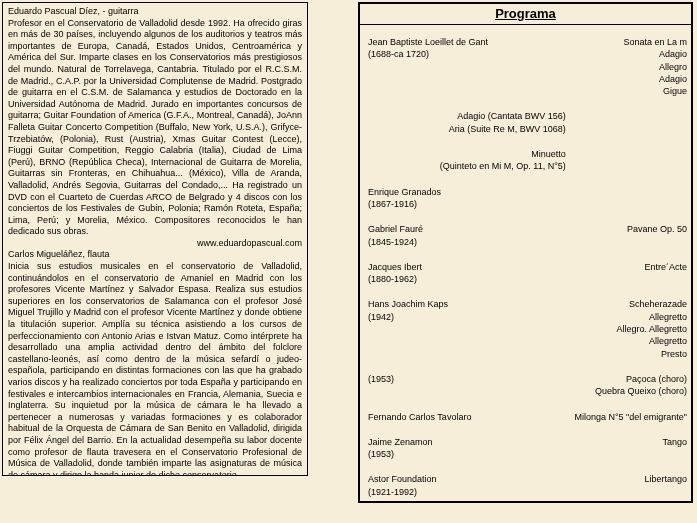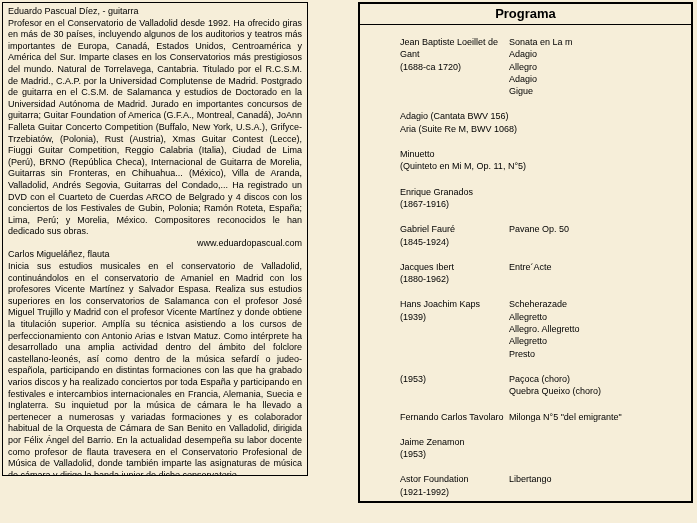--- a/index.html
+++ b/index.html
@@ -43,38 +43,38 @@
     height: 501px;
     border: 2px solid #000;
     overflow: hidden;
   }
   .program-header {
     text-align: center;
     font-weight: bold;
     font-size: 13px;
     padding: 2px 0 3px 0;
     border-bottom: 1px solid #000;
+    text-decoration: underline;
   }
   .program-body {
     padding: 11px 4px 0 8px;
     font-size: 9px;
     line-height: 12.3px;
   }
   .program-entry {
     display: flex;
     margin-bottom: 13px;
-    margin-left: 32px;
   }
   .entry-composer {
     width: 38%;
     text-align: left;
   }
   .entry-works {
     width: 62%;
-    text-align: left;
+    text-align: right;
   }
 </style>
 </head>
 <body>
 
 <div class="panel bio-panel">
   <div class="bio-title">Eduardo Pascual Díez, - guitarra</div>
   <div class="bio-text">Profesor en el Conservatorio de Valladolid desde 1992. Ha ofrecido giras en más de 30 países, incluyendo algunos de los auditorios y teatros más importantes de Europa, Canadá, Estados Unidos, Centroamérica y América del Sur. Imparte clases en los Conservatorios más prestigiosos del mundo. Natural de Torrelavega, Cantabria. Titulado por el R.C.S.M. de Madrid., C.A.P. por la Universidad Complutense de Madrid. Postgrado de guitarra en el C.S.M. de Salamanca y estudios de Doctorado en la Universidad Autónoma de Madrid. Jurado en importantes concursos de guitarra; Guitar Foundation of America (G.F.A., Montreal, Canadá), JoAnn Falleta Guitar Concerto Competition (Buffalo, New York, U.S.A.), Grifyce-Trzebiatów, (Polonia), Rust (Austria), Xmas Guitar Contest (Lecce), Fiuggi Guitar Competition, Reggio Calabria (Italia), Ciudad de Lima (Perú), BRNO (República Checa), Internacional de Guitarra de Morelia, Guitarras sin Fronteras, en Chihuahua... (México), Villa de Aranda, Valladolid, Andrés Segovia, Guitarras del Condado,... Ha registrado un DVD con el Cuarteto de Cuerdas ARCO de Belgrado y 4 discos con los conciertos de los Festivales de Gubin, Polonia; Ramón Roteta, España; Lima, Perú; y Morelia, México. Compositores reconocidos le han dedicado sus obras.</div>
   <div class="bio-url">www.eduardopascual.com</div>
   <div class="bio-title">Carlos Migueláñez, flauta</div>
@@ -135,21 +135,21 @@
       <div>(1880-1962)</div>
     </div>
     <div class="entry-works">
           <div>Entre´Acte</div>
         </div>
   </div>
 
   <div class="program-entry">
     <div class="entry-composer">
       <div>Hans Joachim Kaps</div>
-      <div>(1939)</div>
+      <div>(1942)</div>
     </div>
     <div class="entry-works">
           <div>Scheherazade</div>
           <div>Allegretto</div>
           <div>Allegro. Allegretto</div>
           <div>Allegretto</div>
           <div>Presto</div>
         </div>
   </div>
 
@@ -171,20 +171,23 @@
     <div class="entry-works">
           <div>Milonga N°5 "del emigrante"</div>
         </div>
   </div>
 
   <div class="program-entry">
     <div class="entry-composer">
       <div>Jaime Zenamon</div>
       <div>(1953)</div>
     </div>
+    <div class="entry-works">
+          <div>Tango</div>
+        </div>
   </div>
 
   <div class="program-entry">
     <div class="entry-composer">
       <div>Astor Foundation</div>
       <div>(1921-1992)</div>
     </div>
     <div class="entry-works">
           <div>Libertango</div>
         </div>

